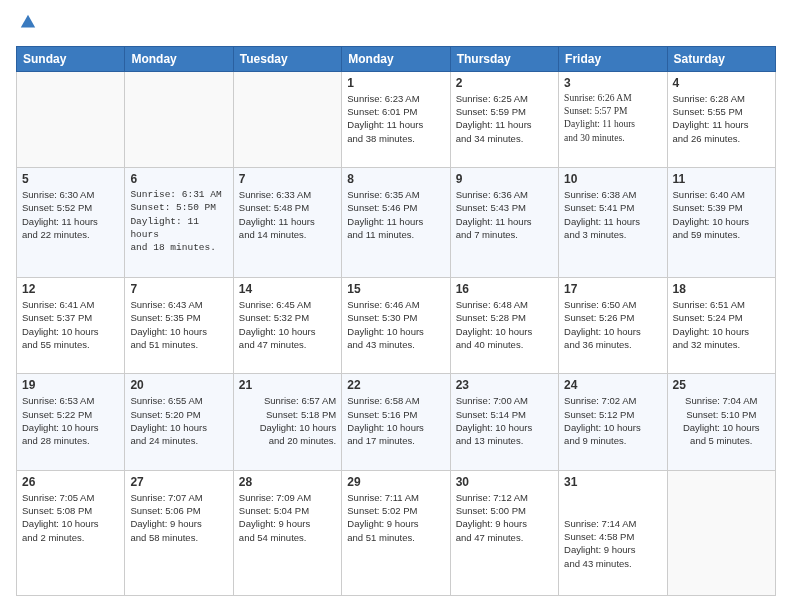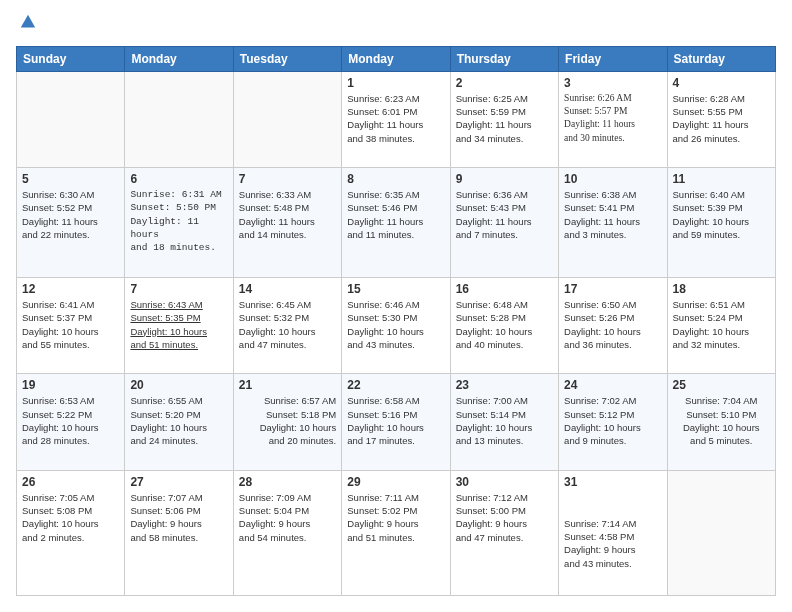--- a/index.html
+++ b/index.html
@@ -221,21 +221,21 @@
         <tr>
           <td>
             <span class="day-number">12</span>
             <div class="day-info" style="white-space: pre-line;">Sunrise: 6:41 AM
 Sunset: 5:37 PM
 Daylight: 10 hours
 and 55 minutes.</div>
           </td>
           <td>
             <span class="day-number">7</span>
-            <div class="day-info" style="white-space: pre-line; text-decoration: underline;">Sunrise: 6:43 AM
+            <div class="day-info" style="white-space: pre-line;">Sunrise: 6:43 AM
 Sunset: 5:35 PM
 Daylight: 10 hours
 and 51 minutes.</div>
           </td>
           <td>
             <span class="day-number">14</span>
             <div class="day-info" style="white-space: pre-line;">Sunrise: 6:45 AM
 Sunset: 5:32 PM
 Daylight: 10 hours
 and 47 minutes.</div>

